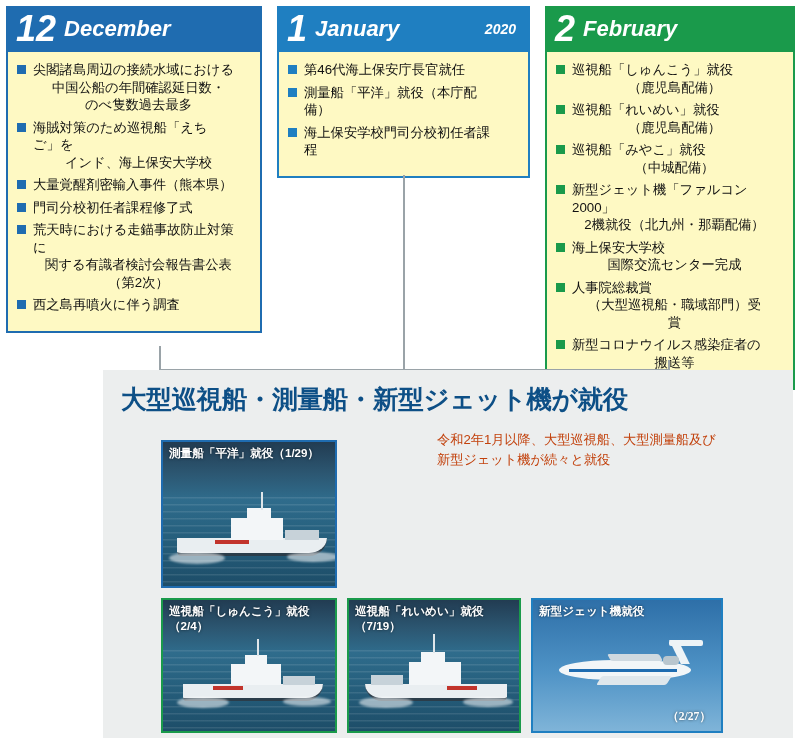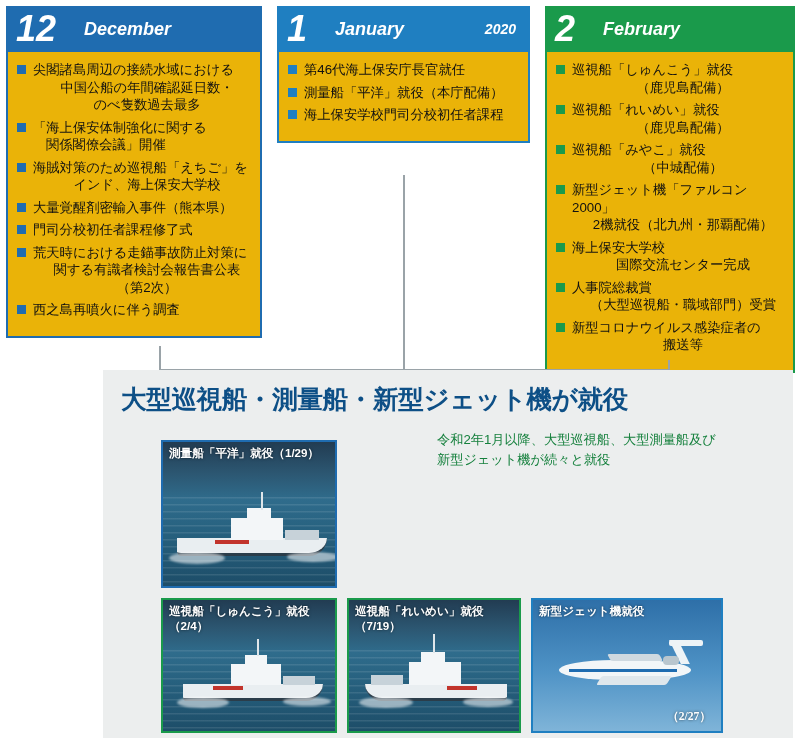--- a/index.html
+++ b/index.html
@@ -38,42 +38,41 @@
     color: #ffffff;
   }
   .panel-head .num {
     font-size: 36px;
     font-style: italic;
     font-weight: bold;
     line-height: 36px;
     margin-right: 8px;
   }
   .panel-head .mon {
-    font-size: 18px;
+    font-size: 22px;
     font-style: italic;
     font-weight: bold;
     line-height: 24px;
-    margin-left: 20px;
   }
   .panel-head .yr {
     margin-left: auto;
     font-size: 14px;
     font-style: italic;
     font-weight: bold;
     padding-right: 4px;
   }
   .dec .panel-head { background: #1f6cb0; }
   .jan .panel-head { background: #1f7fc1; }
   .feb .panel-head { background: #1a9a4b; }
 
   .panel-body {
     border-style: solid;
     border-width: 0 2px 2px 2px;
-    padding: 9px 9px 12px 9px;
-    background: #eab308;
+    padding: 9px 26px 12px 9px;
+    background: #fef9c3;
   }
   .dec .panel-body { border-color: #1f6cb0; }
   .jan .panel-body { border-color: #1f7fc1; }
   .feb .panel-body { border-color: #1a9a4b; }
 
   ul.items { list-style: none; margin: 0; padding: 0; }
   ul.items > li {
     position: relative;
     padding-left: 16px;
     margin-bottom: 5px;
@@ -111,21 +110,21 @@
     letter-spacing: -0.3px;
     line-height: 30px;
     margin: 2px 0 8px 2px;
   }
   .feature-desc {
     position: absolute;
     left: 334px; top: 60px;
     width: 345px;
     font-size: 13.2px;
     line-height: 20px;
-    color: #15803d;
+    color: #c2410c;
   }
 
   
   .card {
     position: absolute;
     border: 2px solid;
     background: #d946ef;
     overflow: hidden;
   }
   .card .cap {
@@ -229,24 +228,20 @@
       <span class="num">12</span>
       <span class="mon">December</span>
       <span class="yr"></span>
     </div>
     <div class="panel-body">
       <ul class="items">
         <li>
           <span>尖閣諸島周辺の接続水域における</span>
           <span class="sub">中国公船の年間確認延日数・</span>
           <span class="sub">のべ隻数過去最多</span>
-        </li>
-        <li>
-          <span>「海上保安体制強化に関する</span>
-          <span class="sub2">関係閣僚会議」開催</span>
         </li>
         <li>
           <span>海賊対策のため巡視船「えちご」を</span>
           <span class="sub">インド、海上保安大学校</span>
         </li>
         <li>
           <span>大量覚醒剤密輸入事件（熊本県）</span>
         </li>
         <li>
           <span>門司分校初任者課程修了式</span>

